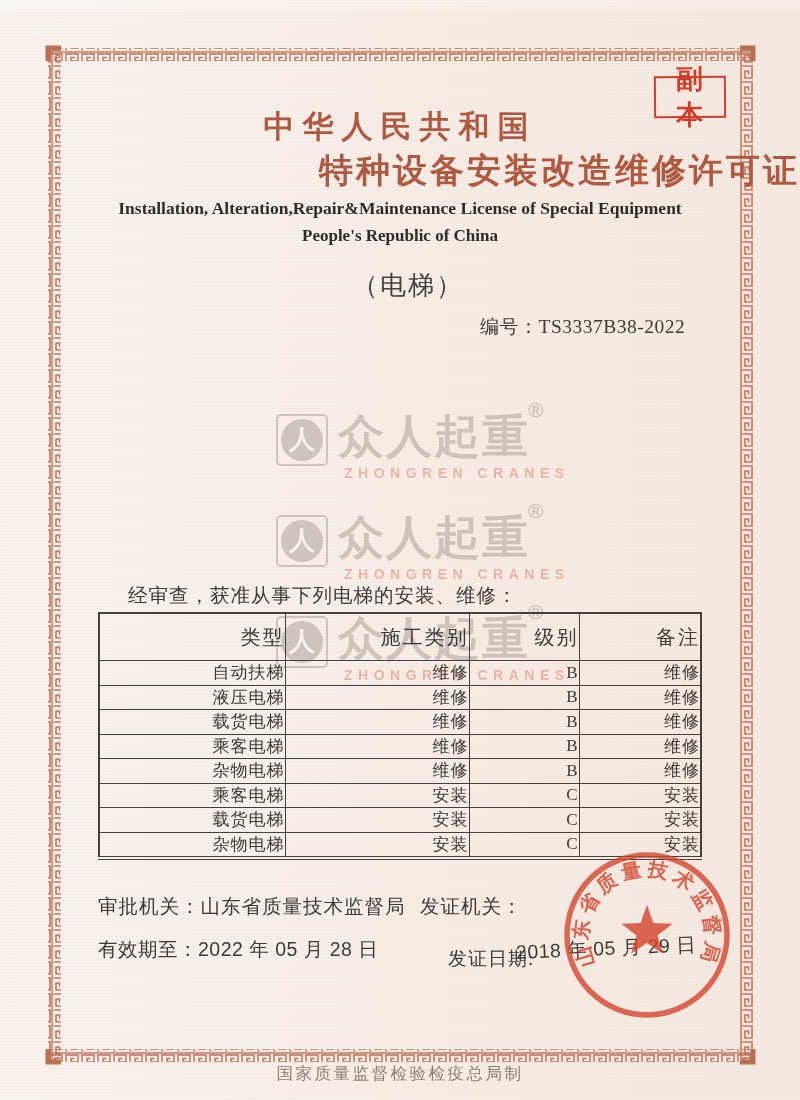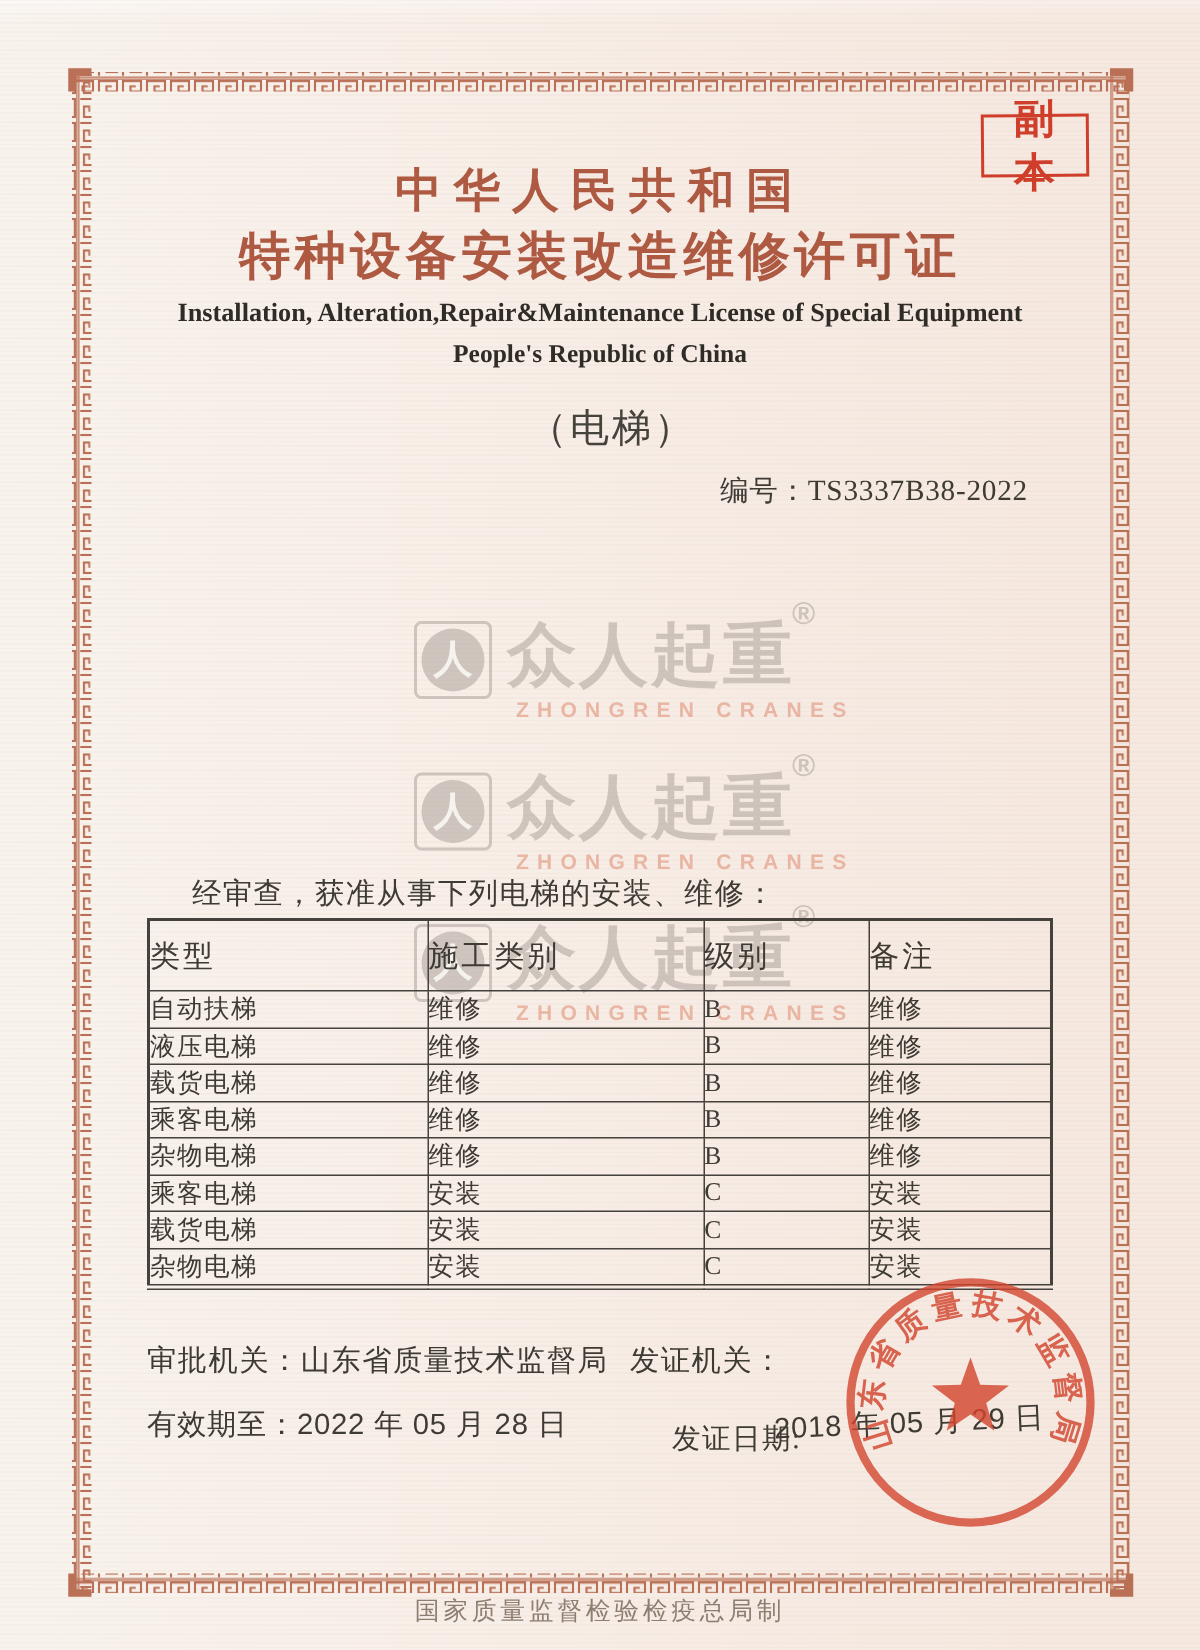--- a/index.html
+++ b/index.html
@@ -33,21 +33,21 @@
     border:2.5px solid var(--stamp-red);display:flex;align-items:center;justify-content:center;
     color:var(--stamp-red);font-size:27px;font-weight:bold;letter-spacing:4px;
     font-family:"Liberation Sans","DejaVu Sans",sans-serif;padding-left:20px;box-sizing:border-box;
     transform:rotate(-.5deg);
   }
   .title-cn{
     position:absolute;left:0;width:800px;text-align:center;z-index:3;
     color:var(--title-red);font-weight:bold;font-family:"Liberation Sans","DejaVu Sans",sans-serif;
   }
   .title-country{top:106px;font-size:31px;letter-spacing:8px;}
-  .title-license{top:148px;font-size:34px;letter-spacing:3px;}
+  .title-license{top:148px;font-size:34px;letter-spacing:3px;text-align:right;}
   .title-en{
     position:absolute;left:0;width:800px;text-align:center;z-index:3;
     color:#2f2c28;font-weight:bold;font-family:"Liberation Serif","DejaVu Serif",serif;
   }
   .title-en1{top:198px;font-size:17.5px;}
   .title-en2{top:226px;font-size:17px;}
   .category{
     position:absolute;left:0;top:268px;width:784px;text-align:center;z-index:3;
     font-size:26px;color:#46423c;letter-spacing:2px;font-family:"Liberation Sans","DejaVu Sans",sans-serif;padding-left:16px;
   }
@@ -65,21 +65,21 @@
   .wm-logo .glyph{color:rgba(250,247,243,.9);font-size:26px;font-weight:bold;font-family:"Liberation Sans",sans-serif;margin-top:-2px;}
   .wm-text{position:absolute;left:62px;top:4px;font-size:46px;font-weight:bold;letter-spacing:2px;color:var(--wm-gray);font-family:"Liberation Sans","DejaVu Sans",sans-serif;white-space:nowrap;}
   .wm-reg{position:absolute;left:252px;top:-4px;font-size:21px;font-weight:bold;color:var(--wm-gray);font-family:"Liberation Sans",sans-serif;}
   .wm-sub{position:absolute;left:68px;top:63px;font-size:14px;font-weight:bold;letter-spacing:5.5px;color:var(--wm-orange);font-family:"Liberation Sans","DejaVu Sans",sans-serif;white-space:nowrap;}
   .intro{position:absolute;left:128px;top:582px;z-index:3;font-size:19.5px;letter-spacing:1px;color:#3e3a34;}
   
   .lic-table{
     position:absolute;left:98px;top:612px;z-index:3;width:602px;
     border-collapse:collapse;table-layout:fixed;color:#3e3a34;
   }
-  .lic-table th,.lic-table td{border:1px solid var(--table-line);text-align:left;padding:0;}
+  .lic-table th,.lic-table td{border:1px solid var(--table-line);text-align:right;padding:0;}
   .lic-table{border:2px solid var(--table-line);border-bottom:4px double var(--table-line);}
   .lic-table th{height:46px;font-size:20px;font-weight:normal;letter-spacing:2px;border-bottom:1.5px solid var(--table-line);}
   .lic-table td{height:23.5px;font-size:17px;letter-spacing:1px;}
   .col-type{width:186px;}.col-work{width:184px;}.col-level{width:110px;}.col-note{width:122px;}
   
   .approval{position:absolute;left:98px;top:893px;z-index:3;font-size:19.5px;letter-spacing:1px;color:#3e3a34;}
   .issuer{position:absolute;left:420px;top:893px;z-index:3;font-size:19.5px;letter-spacing:1px;color:#3e3a34;}
   .validity{position:absolute;left:98px;top:936px;z-index:3;font-size:19.5px;letter-spacing:.5px;color:#3e3a34;}
   .date-sans{font-family:"Liberation Sans","DejaVu Sans",sans-serif;}
   .issue-label{position:absolute;left:448px;top:946px;z-index:3;font-size:19px;letter-spacing:1px;color:#3e3a34;}

